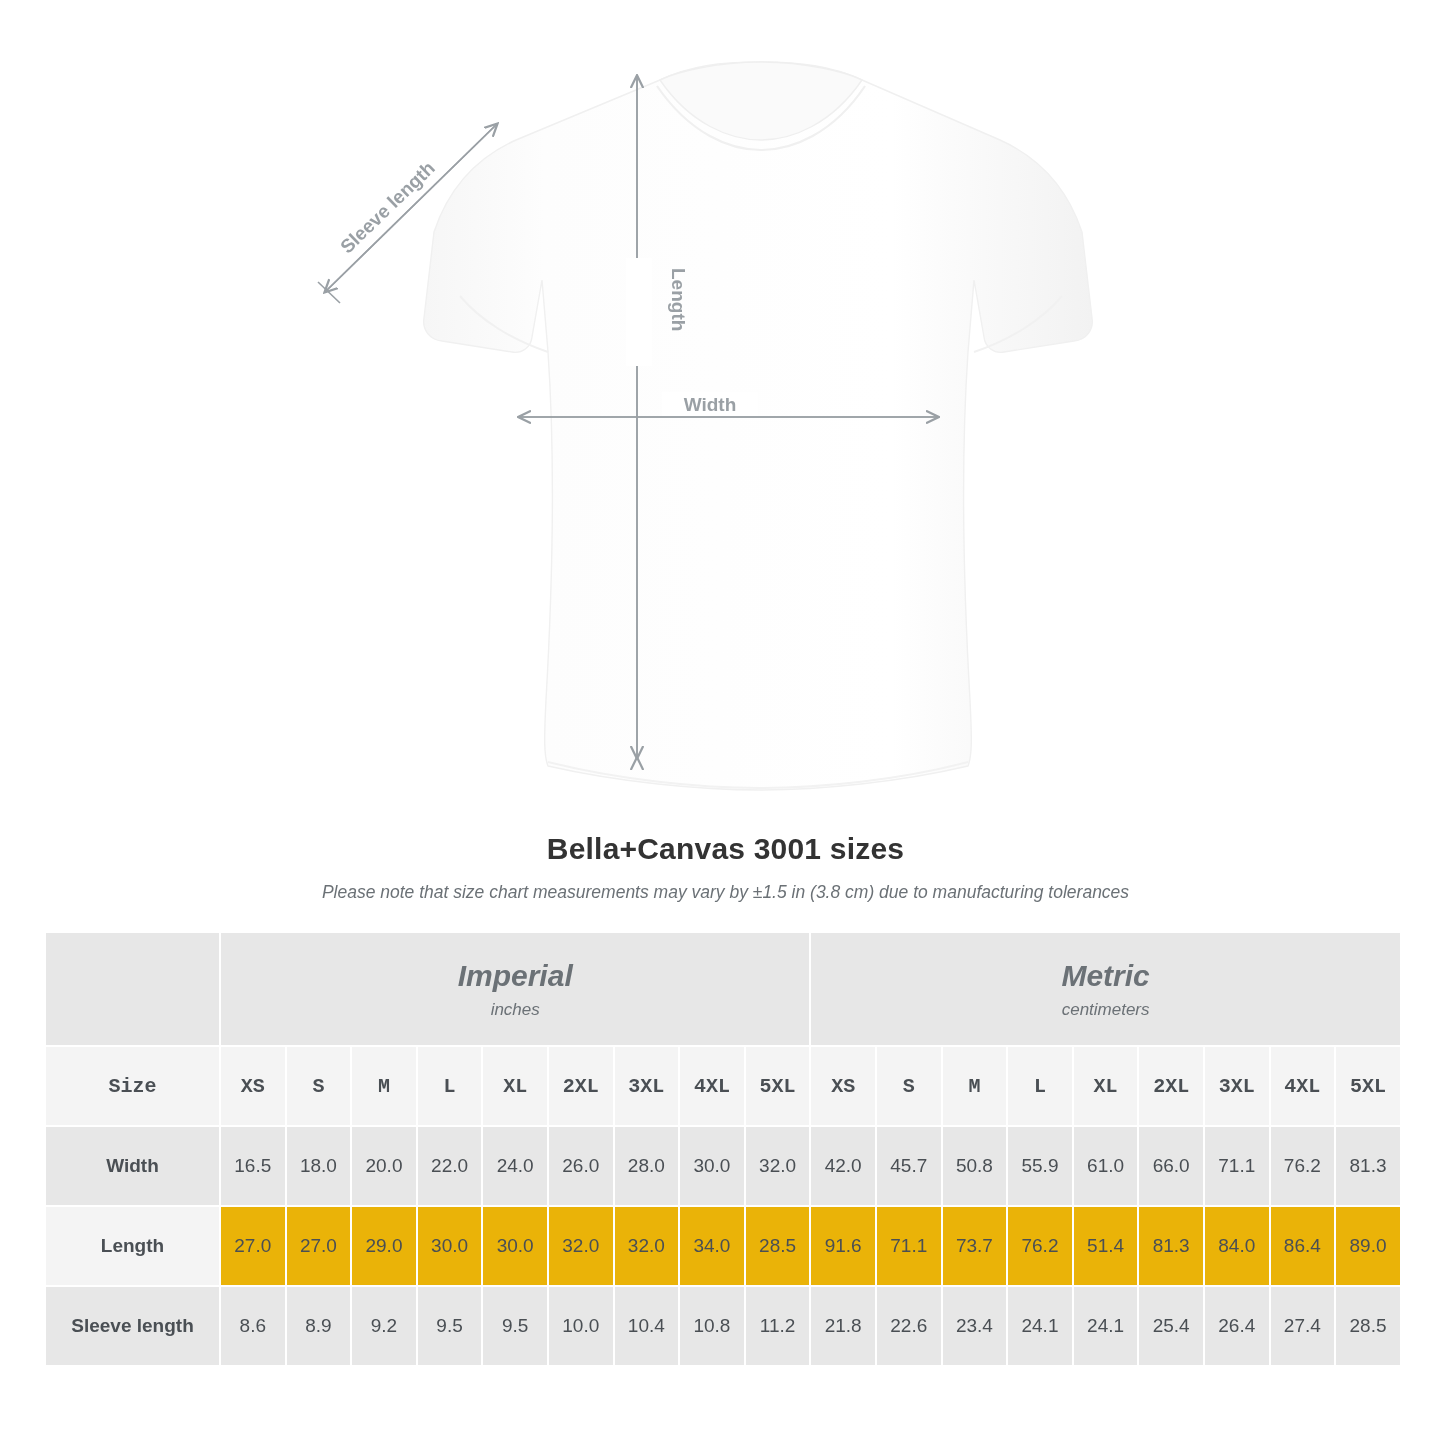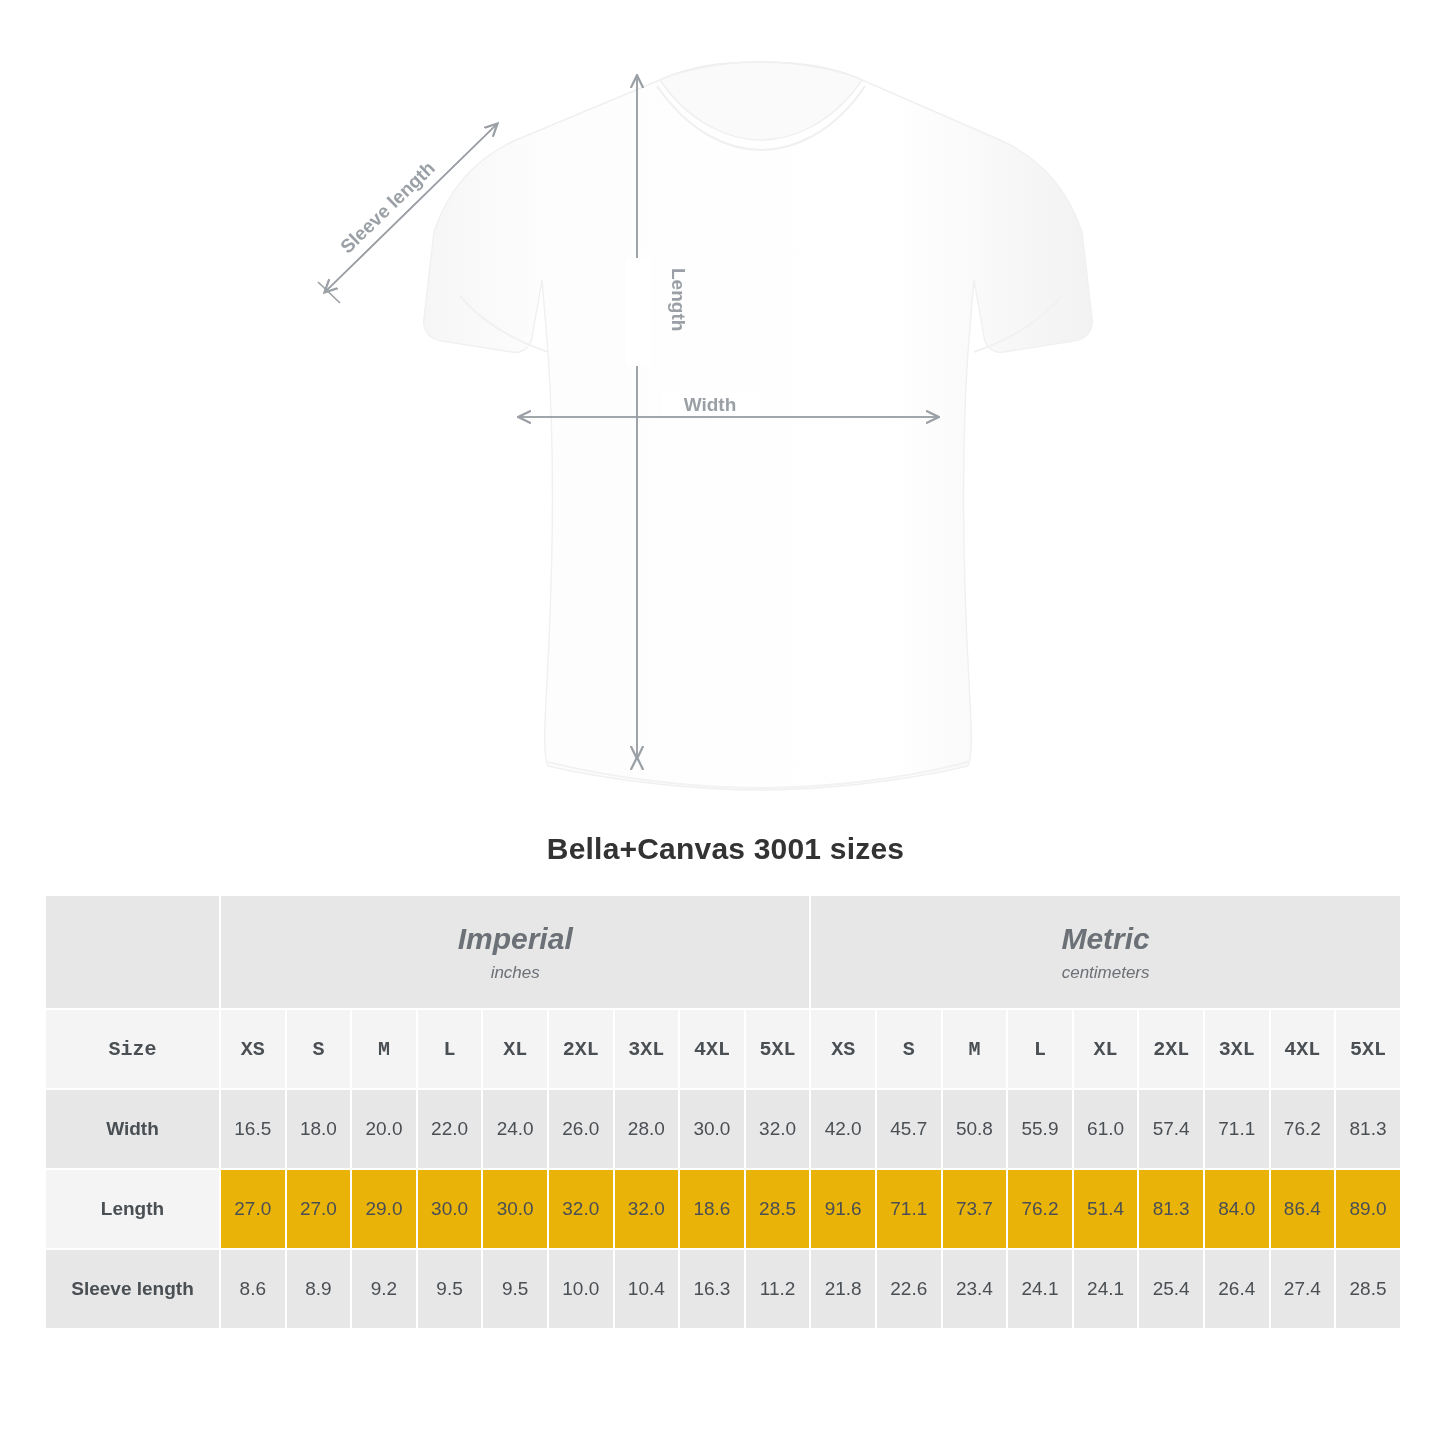--- a/index.html
+++ b/index.html
@@ -202,20 +202,21 @@
         <line x1="497" y1="124" x2="325" y2="292" stroke="#9aa0a5" stroke-width="1.6" marker-end="url(#arrHead)"></line>
         <line x1="325" y1="292" x2="497" y2="124" stroke="#9aa0a5" stroke-width="1.6" marker-end="url(#arrHead)"></line>
         <line x1="318" y1="282" x2="340" y2="303" stroke="#9aa0a5" stroke-width="1.6"></line>
         <text class="dim-label" x="392" y="212" text-anchor="middle" transform="rotate(-44 392 212)">Sleeve length</text>
       </g>
     </svg>
   </div>
 
   <div class="title-block">
     <div class="chart-title">Bella+Canvas 3001 sizes</div>
+    <div class="chart-note">Please note that size chart measurements may vary by ±1.5 in (3.8 cm) due to manufacturing tolerances</div>
   </div>
 
   <div class="table-wrap">
     <table class="size-table">
       <colgroup>
         <col class="c-label">
         <col class="c-val">
           <col class="c-val">
           <col class="c-val">
           <col class="c-val">
@@ -278,36 +279,36 @@
           <td>24.0</td>
           <td>26.0</td>
           <td>28.0</td>
           <td>30.0</td>
           <td>32.0</td>
           <td>42.0</td>
           <td>45.7</td>
           <td>50.8</td>
           <td>55.9</td>
           <td>61.0</td>
-          <td>57.4</td>
+          <td>66.0</td>
           <td>71.1</td>
           <td>76.2</td>
           <td>81.3</td>
         </tr>
 
         <tr class="r-length">
           <td class="row-header-cell">Length</td>
           <td>27.0</td>
           <td>27.0</td>
           <td>29.0</td>
           <td>30.0</td>
           <td>30.0</td>
           <td>32.0</td>
           <td>32.0</td>
-          <td>18.6</td>
+          <td>34.0</td>
           <td>28.5</td>
           <td>91.6</td>
           <td>71.1</td>
           <td>73.7</td>
           <td>76.2</td>
           <td>51.4</td>
           <td>81.3</td>
           <td>84.0</td>
           <td>86.4</td>
           <td>89.0</td>
@@ -315,21 +316,21 @@
 
         <tr class="r-sleeve">
           <td class="row-header-cell">Sleeve length</td>
           <td>8.6</td>
           <td>8.9</td>
           <td>9.2</td>
           <td>9.5</td>
           <td>9.5</td>
           <td>10.0</td>
           <td>10.4</td>
-          <td>16.3</td>
+          <td>10.8</td>
           <td>11.2</td>
           <td>21.8</td>
           <td>22.6</td>
           <td>23.4</td>
           <td>24.1</td>
           <td>24.1</td>
           <td>25.4</td>
           <td>26.4</td>
           <td>27.4</td>
           <td>28.5</td>

